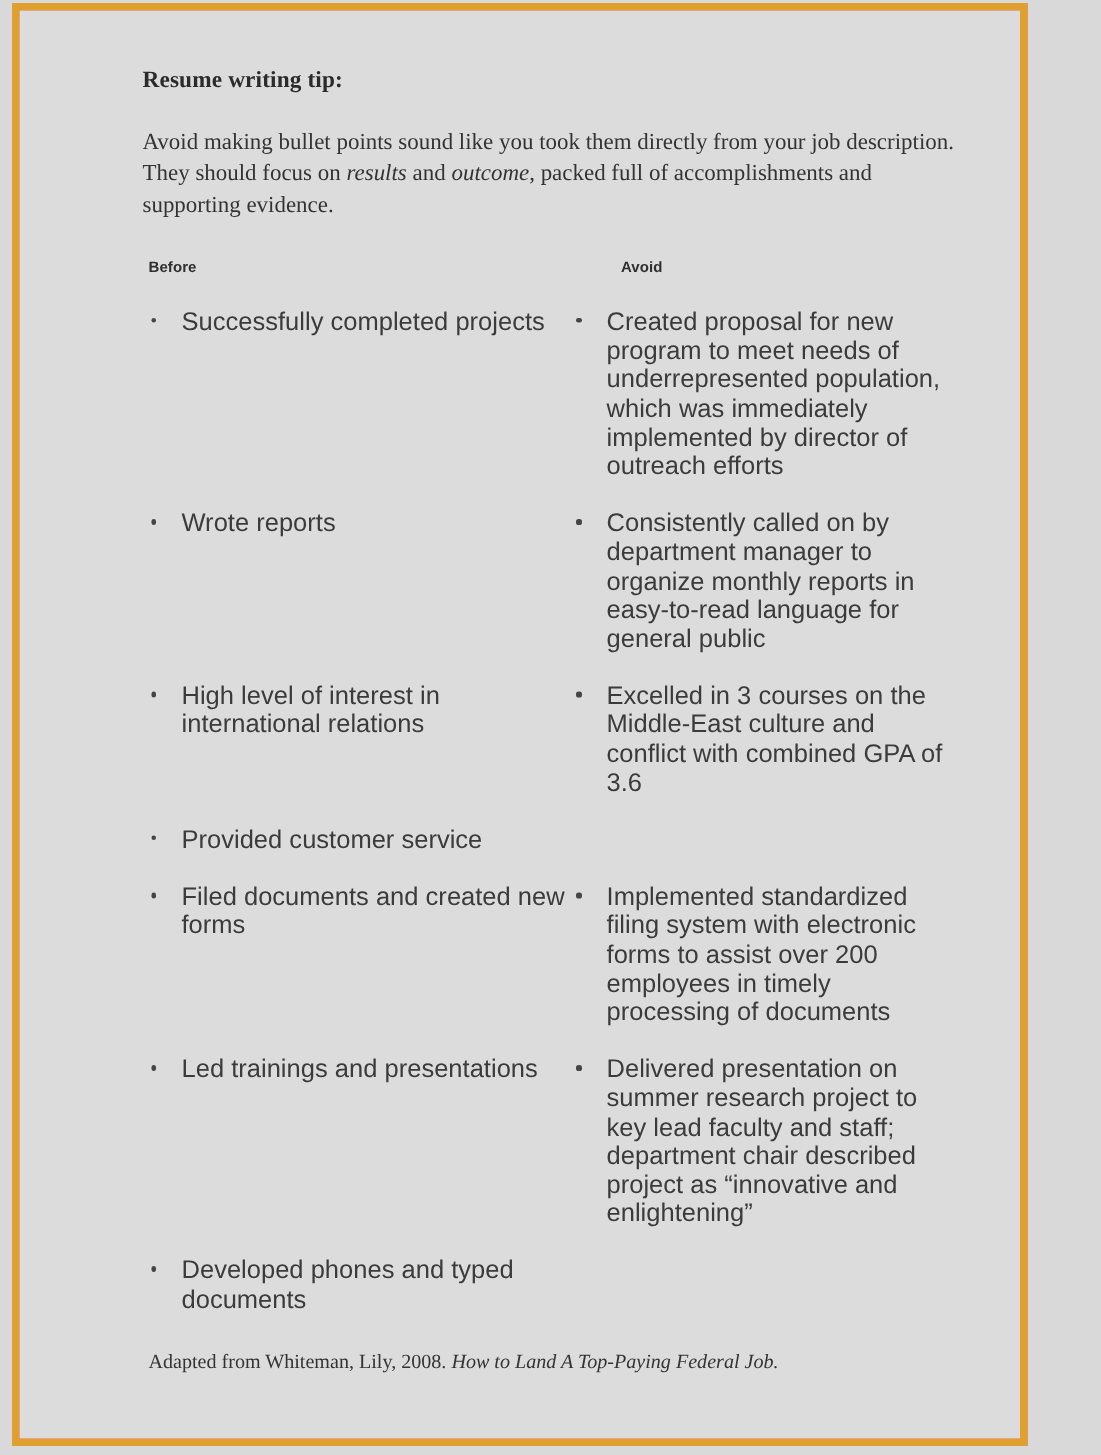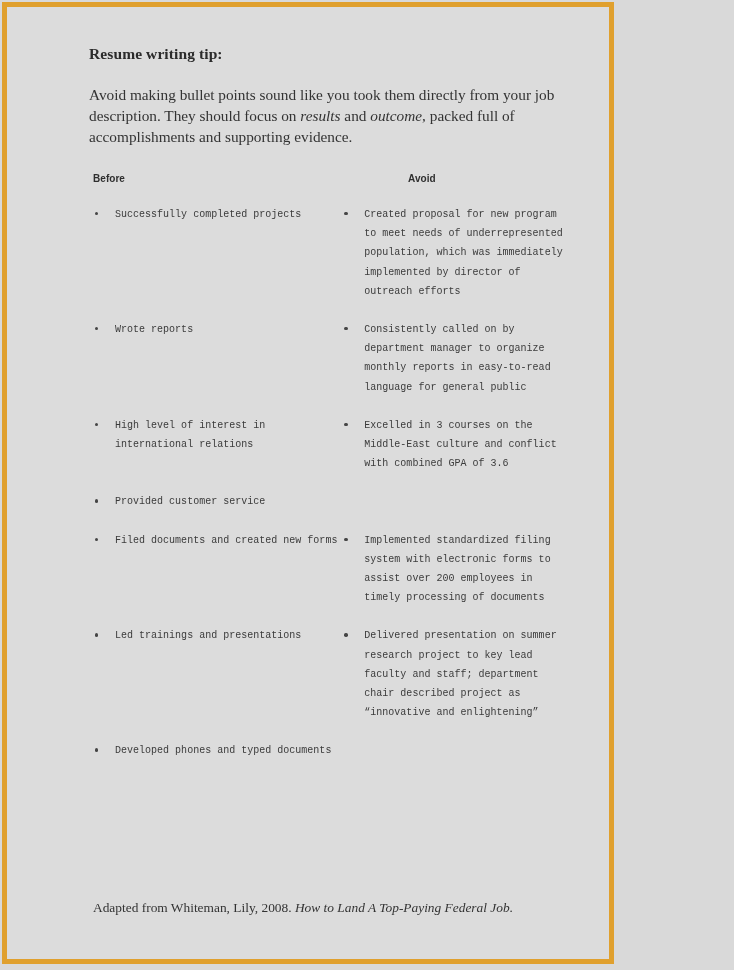--- a/index.html
+++ b/index.html
@@ -10,23 +10,23 @@
     width: 734px;
     height: 970px;
     background: #d9d9d9;
     font-family: "Liberation Sans", sans-serif;
     overflow: hidden;
   }
 
   
   #page-frame {
     position: absolute;
-    left: 2px;
+    left: 8px;
     top: 2px;
-    width: 612px;
+    width: 677px;
     height: 962px;
     box-sizing: border-box;
     border: 5px solid #e0a02e;
     background: #ef4444;
   }
 
   #page-inner {
     position: absolute;
     left: 0;
     top: 0;
@@ -86,25 +86,24 @@
   .cell {
     position: relative;
     box-sizing: border-box;
   }
   .cell-before { width: 319px; padding-left: 4px; }
   .cell-after  { width: 290px; padding-left: 4px; }
 
   .bullet-item {
     position: relative;
     padding-left: 22px;
-    font-size: 10px;
+    font-size: 17px;
     line-height: 19.2px;
     color: #3b3b3b;
     letter-spacing: 0.01px;
-    font-family: Liberation Mono, monospace;
   }
   .bullet-dot {
     position: absolute;
     left: 2px;
     top: 7px;
     width: 3.4px;
     height: 3.4px;
     border-radius: 50%;
     background: #454545;
   }

